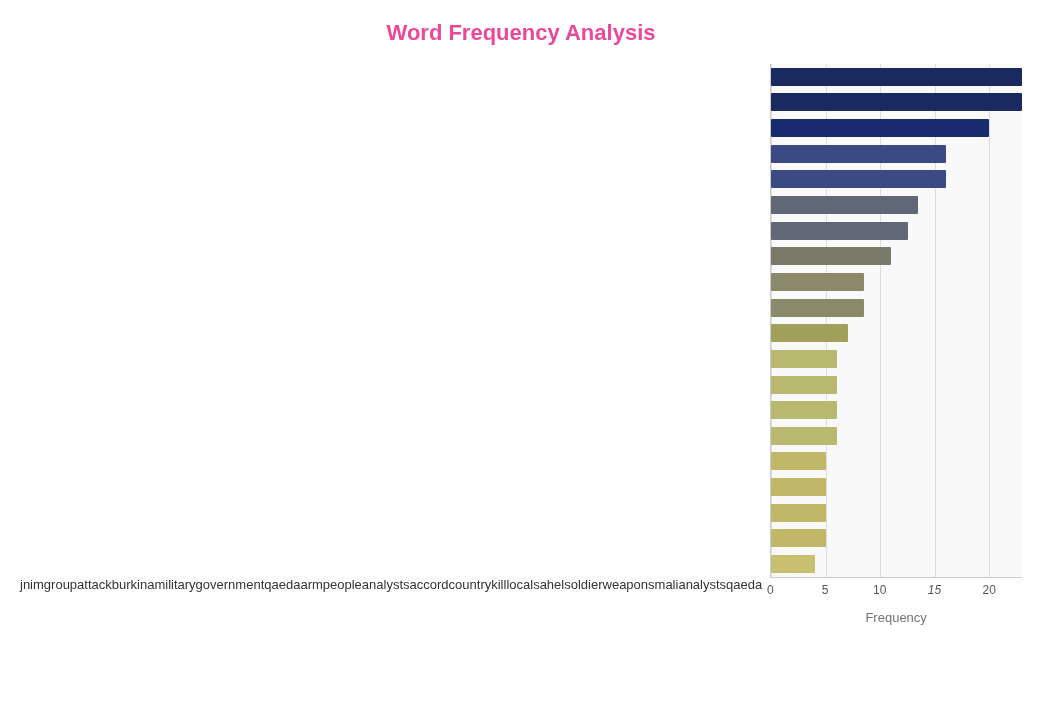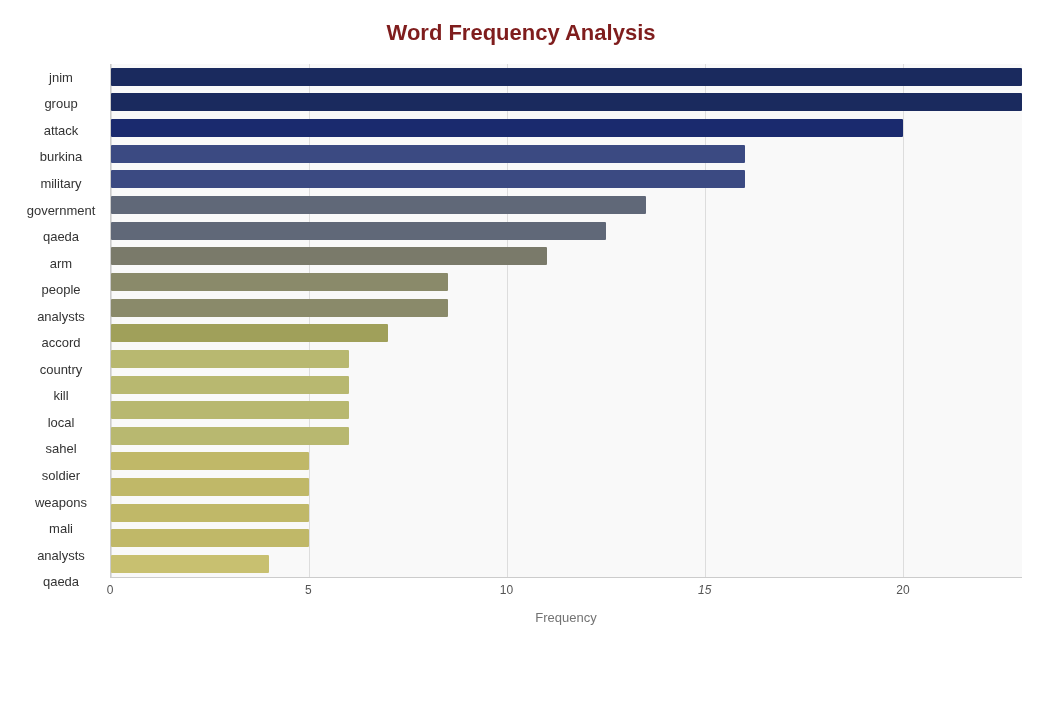--- a/index.html
+++ b/index.html
@@ -17,33 +17,33 @@
       height: 701px;
       background: #fff;
       padding: 20px 20px 60px 20px;
       position: relative;
     }
     .chart-title {
       text-align: center;
       font-size: 22px;
       font-weight: bold;
       margin-bottom: 18px;
-      color: #7f1d1d;
+      color: #ec4899;
     }
     .chart-area {
       display: flex;
       flex-direction: row;
       width: 100%;
       height: calc(100% - 60px);
     }
     .y-axis {
       display: flex;
-      flex-direction: column;
+      flex-direction: row;
       justify-content: space-around;
-      align-items: center;
+      align-items: flex-end;
       min-width: 90px;
       padding-right: 8px;
       padding-bottom: 30px;
     }
     .y-label {
       font-size: 13px;
       color: #333;
       line-height: 1;
       height: 22px;
       display: flex;

